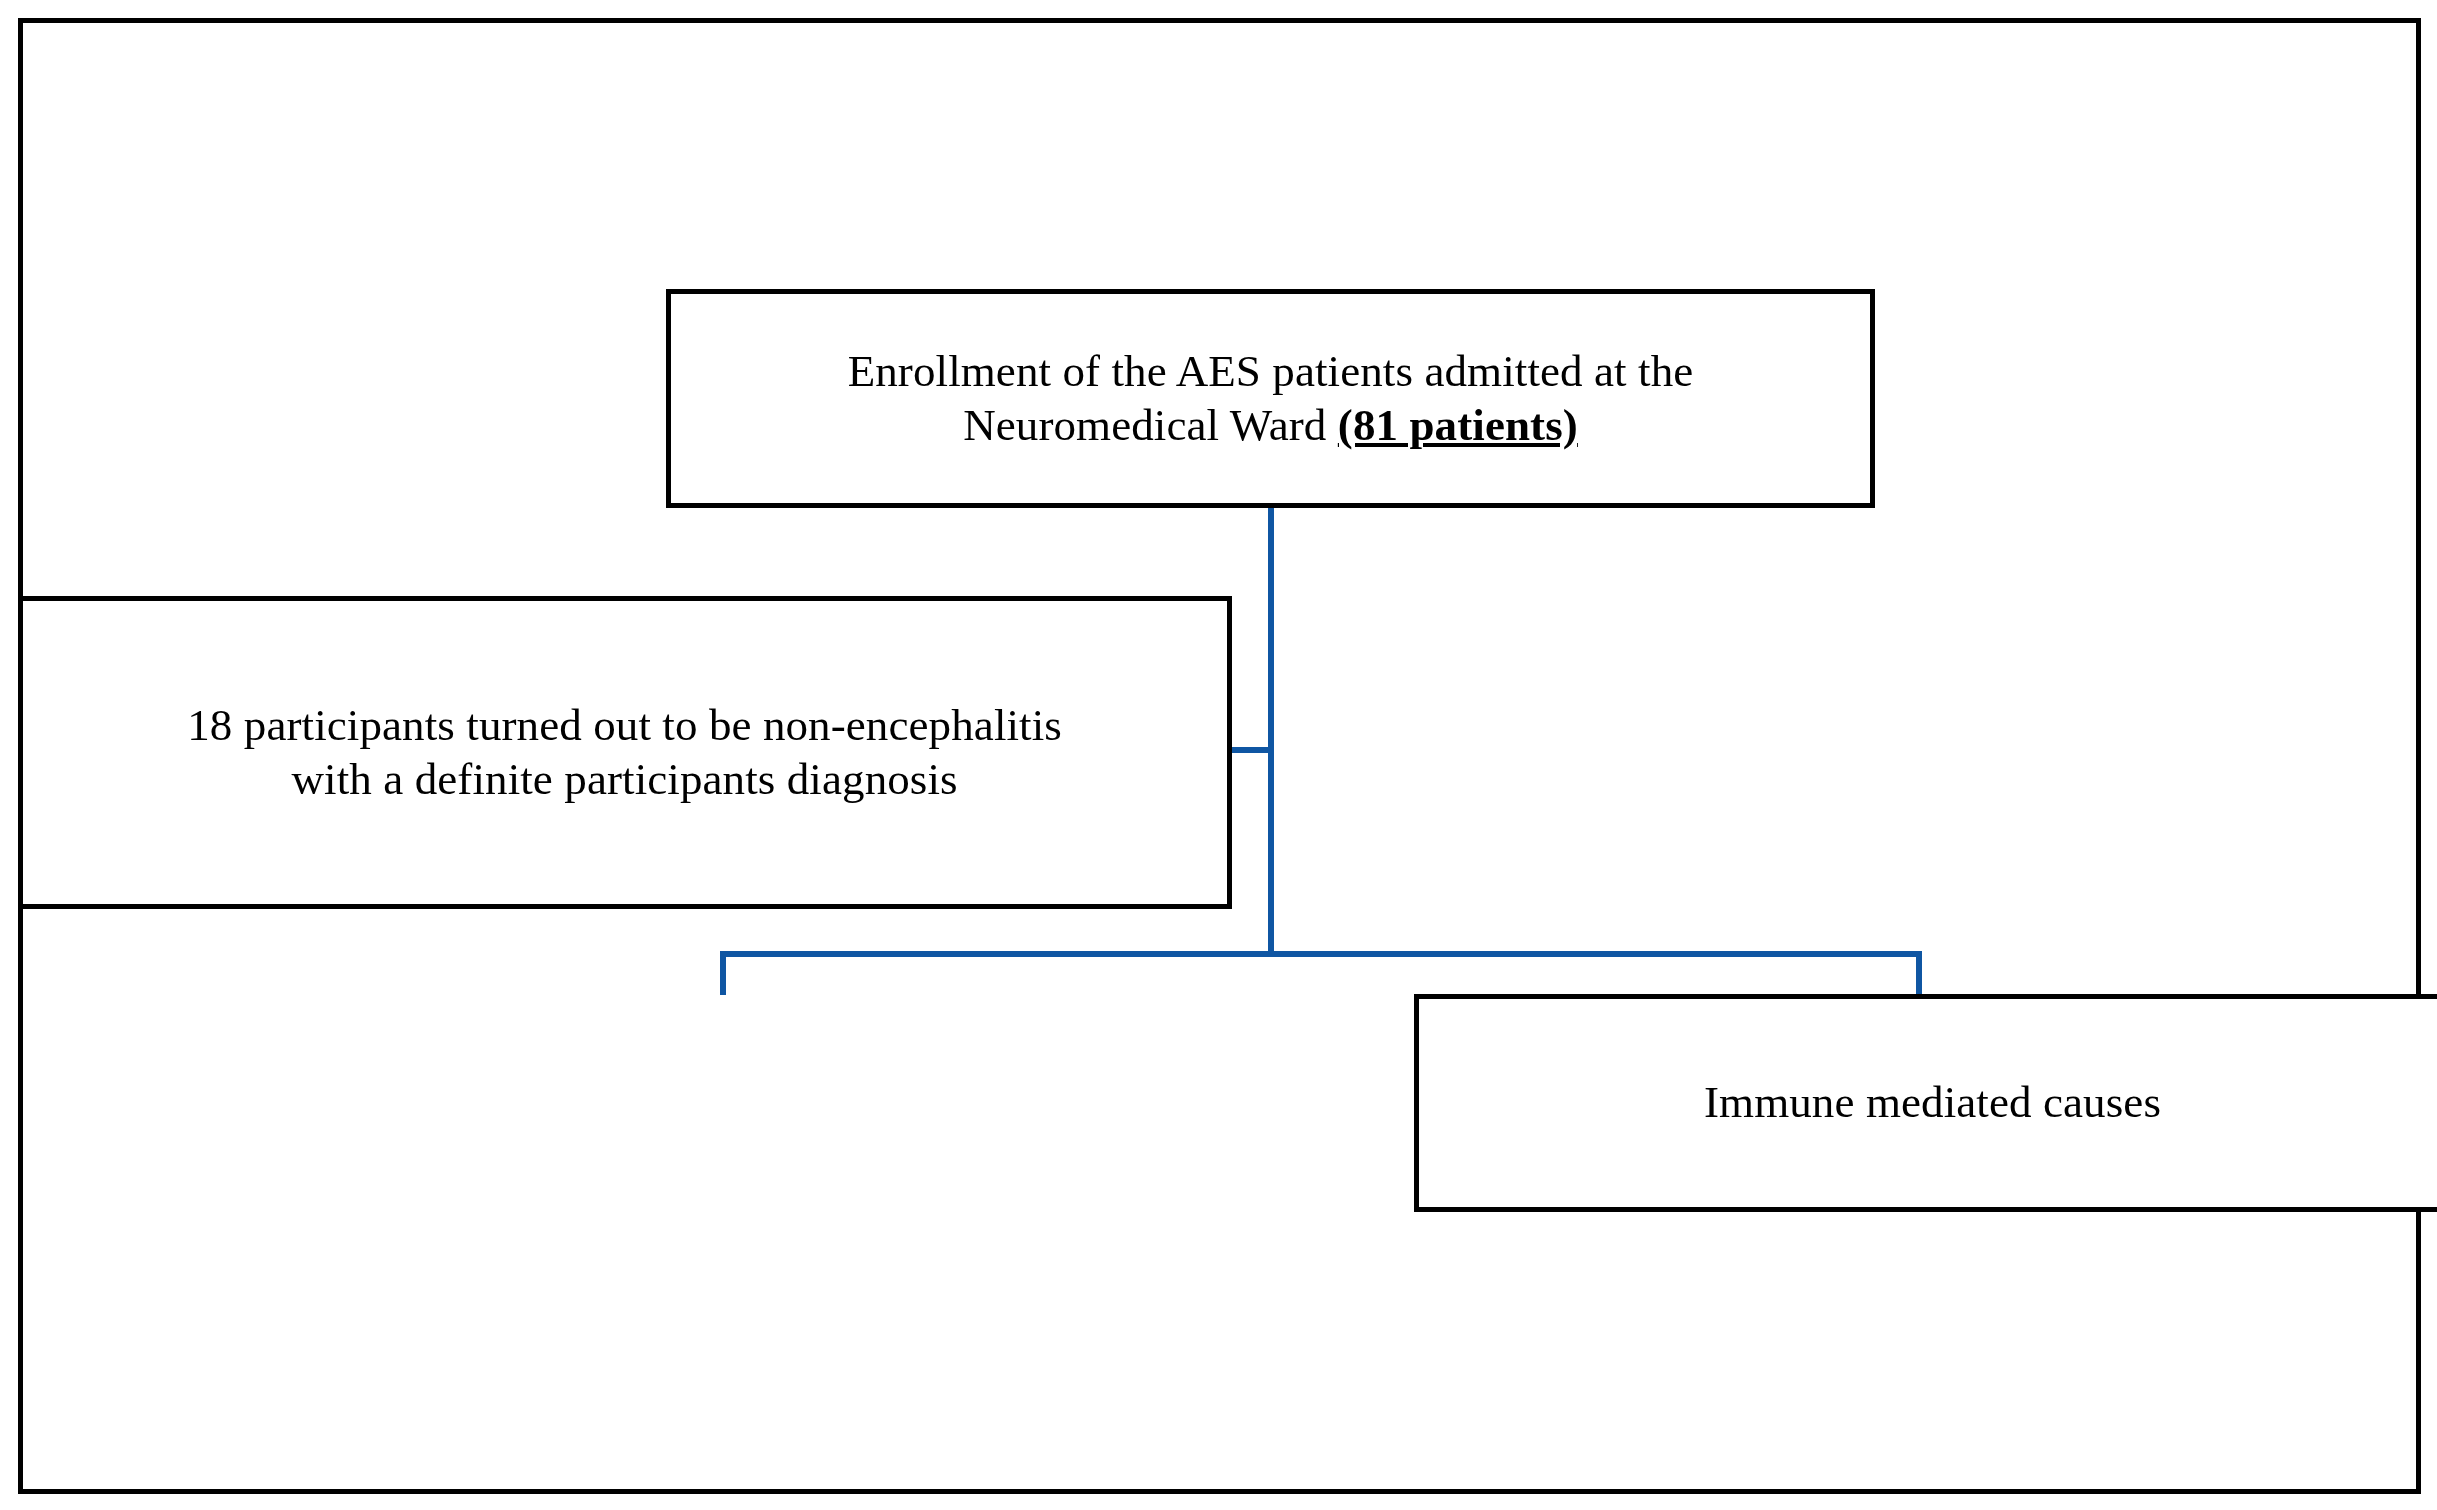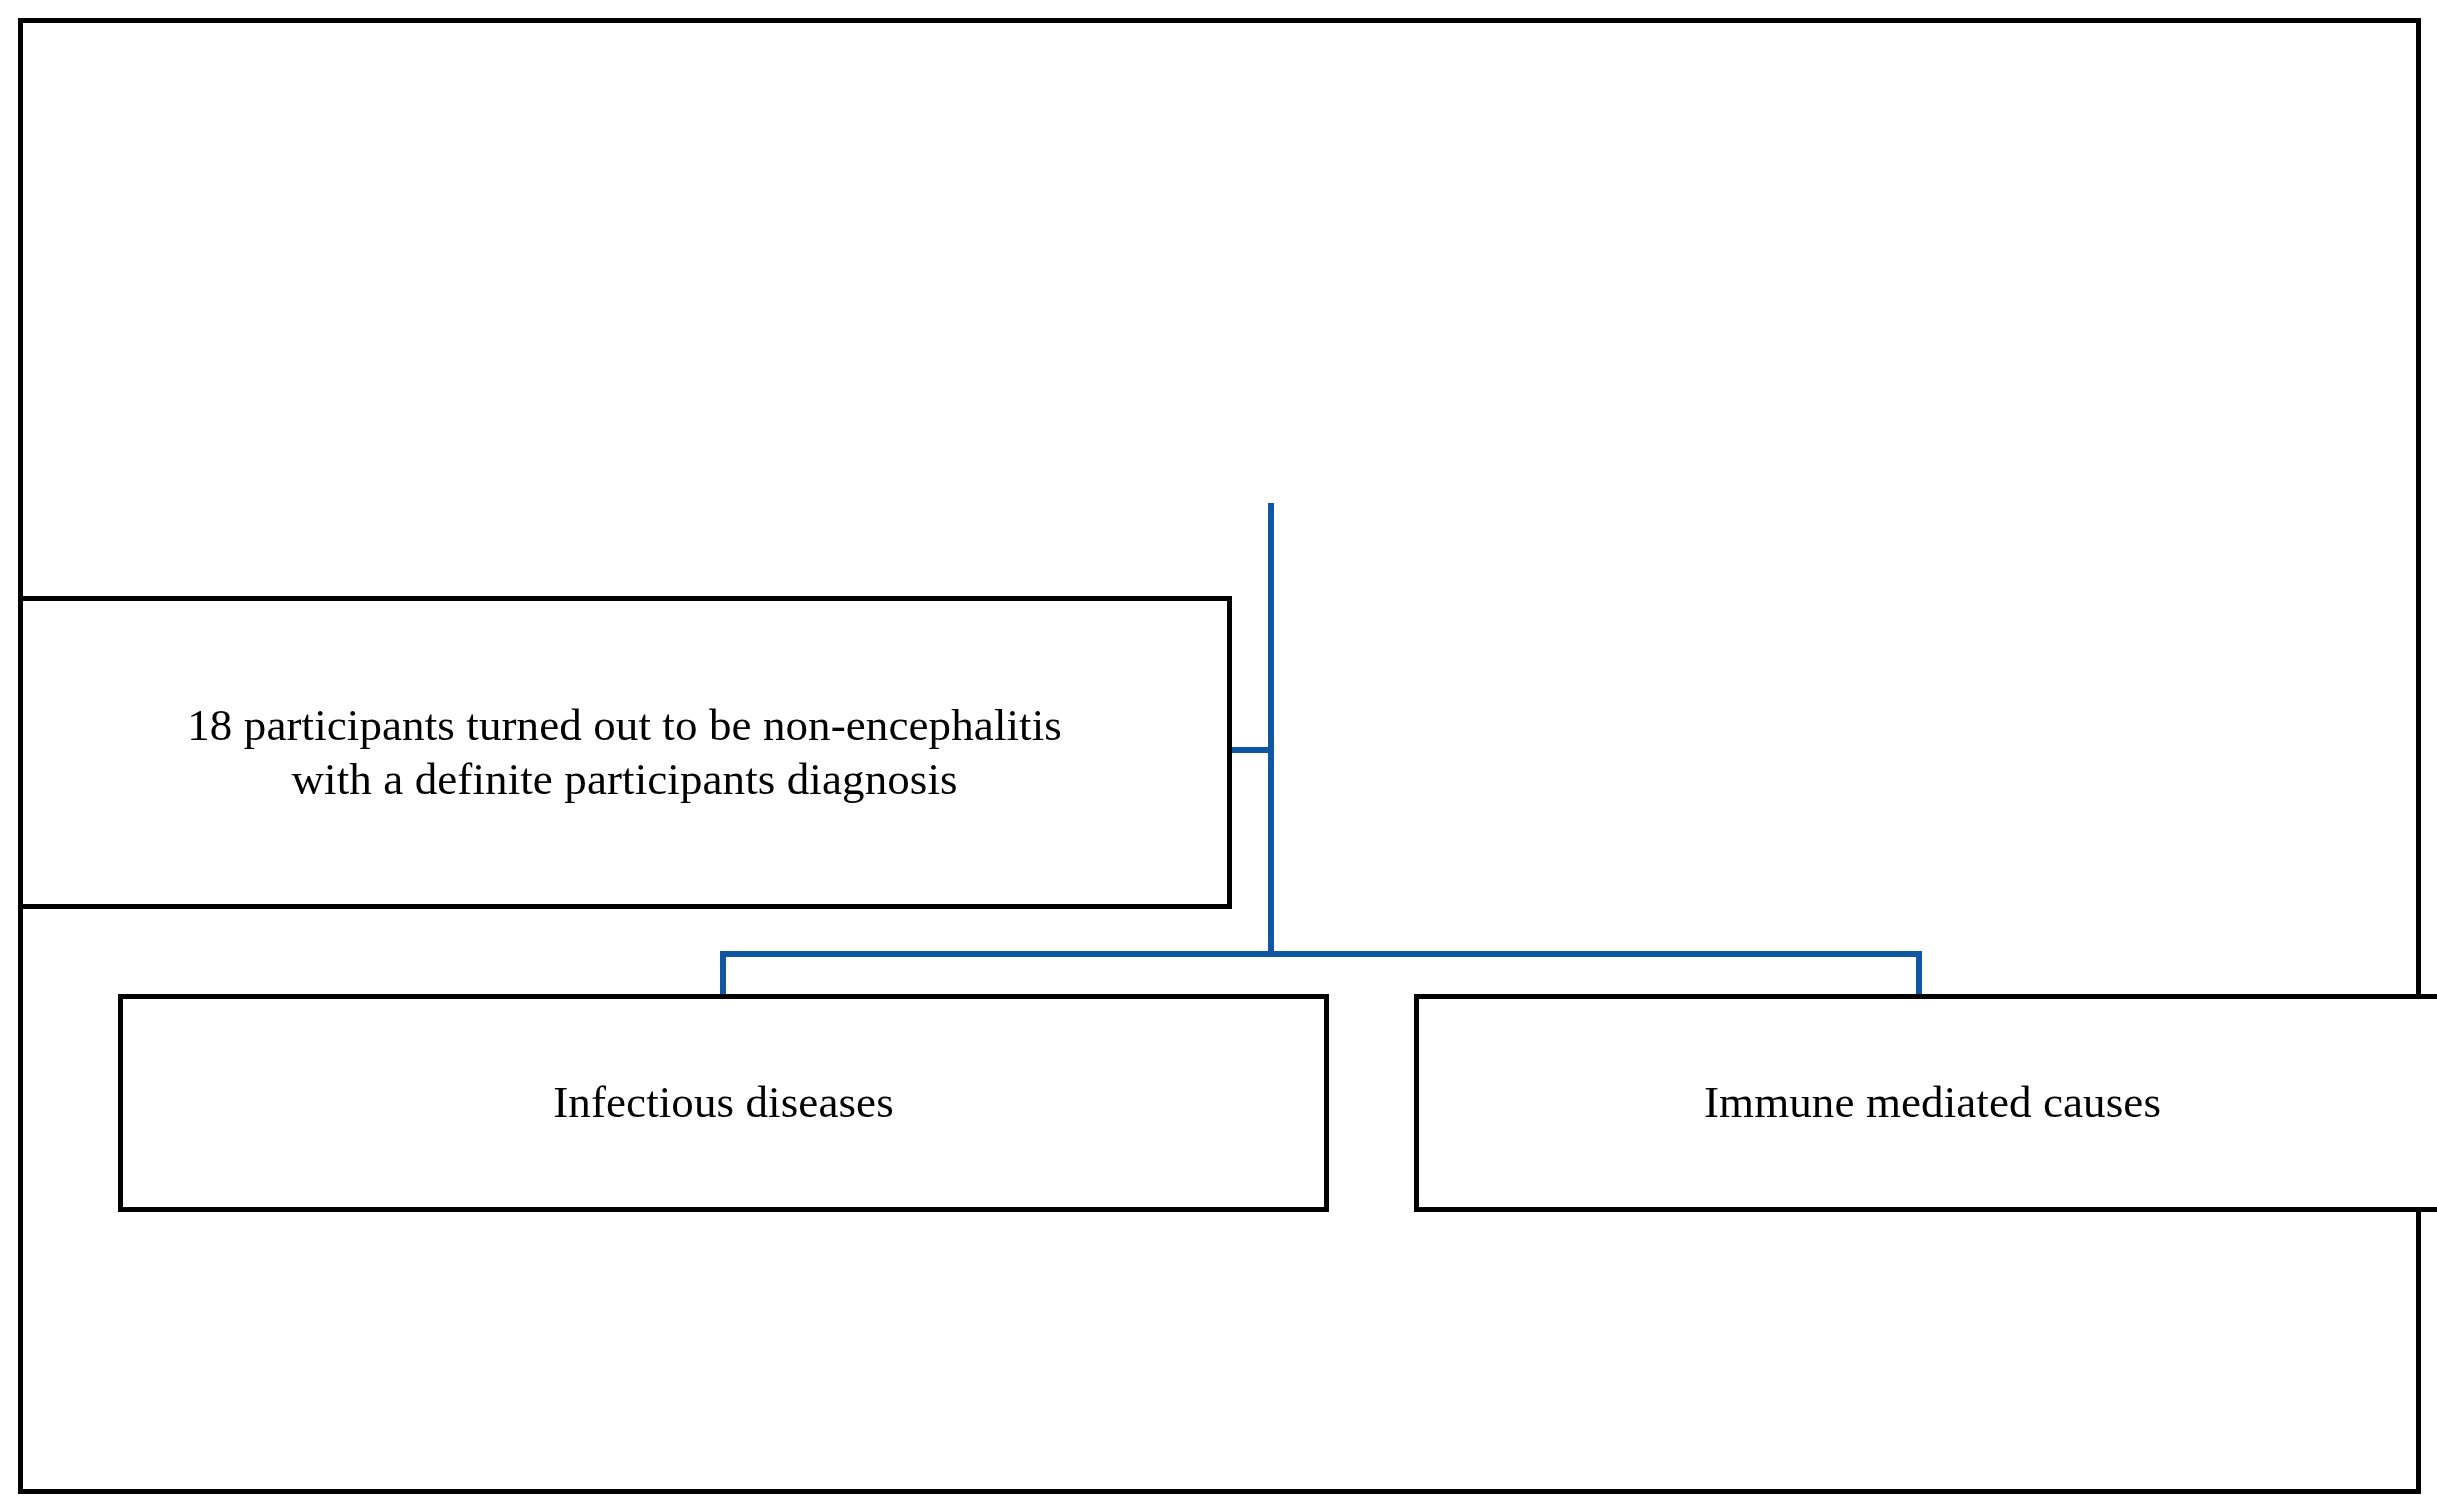--- a/index.html
+++ b/index.html
@@ -147,27 +147,27 @@
 <div id="canvas">
 
   <div class="outer-frame"></div>
 
   <div class="conn" id="conn-trunk"></div>
   <div class="conn" id="conn-excluded-stub"></div>
   <div class="conn" id="conn-bar"></div>
   <div class="conn" id="conn-drop-left"></div>
   <div class="conn" id="conn-drop-right"></div>
 
+  <div class="node" id="node-enrollment">
+    <span class="node-text"><span>Enrollment of the AES patients admitted at the</span><br><span>Neuromedical Ward </span><span class="emph">(81 patients)</span></span>
+  </div>
 
   <div class="node" id="node-excluded">
     <span class="node-text"><span>18 participants turned out to be non-encephalitis</span><br><span class="line2">with a definite participants diagnosis</span></span>
   </div>
 
-  <div class="node" id="node-infectious">
-    <span class="node-text">Infectious diseases</span>
-  </div>
 
   <div class="node" id="node-immune">
     <span class="node-text">Immune mediated causes</span>
   </div>
 
 </div>
 
 
 </body></html>

